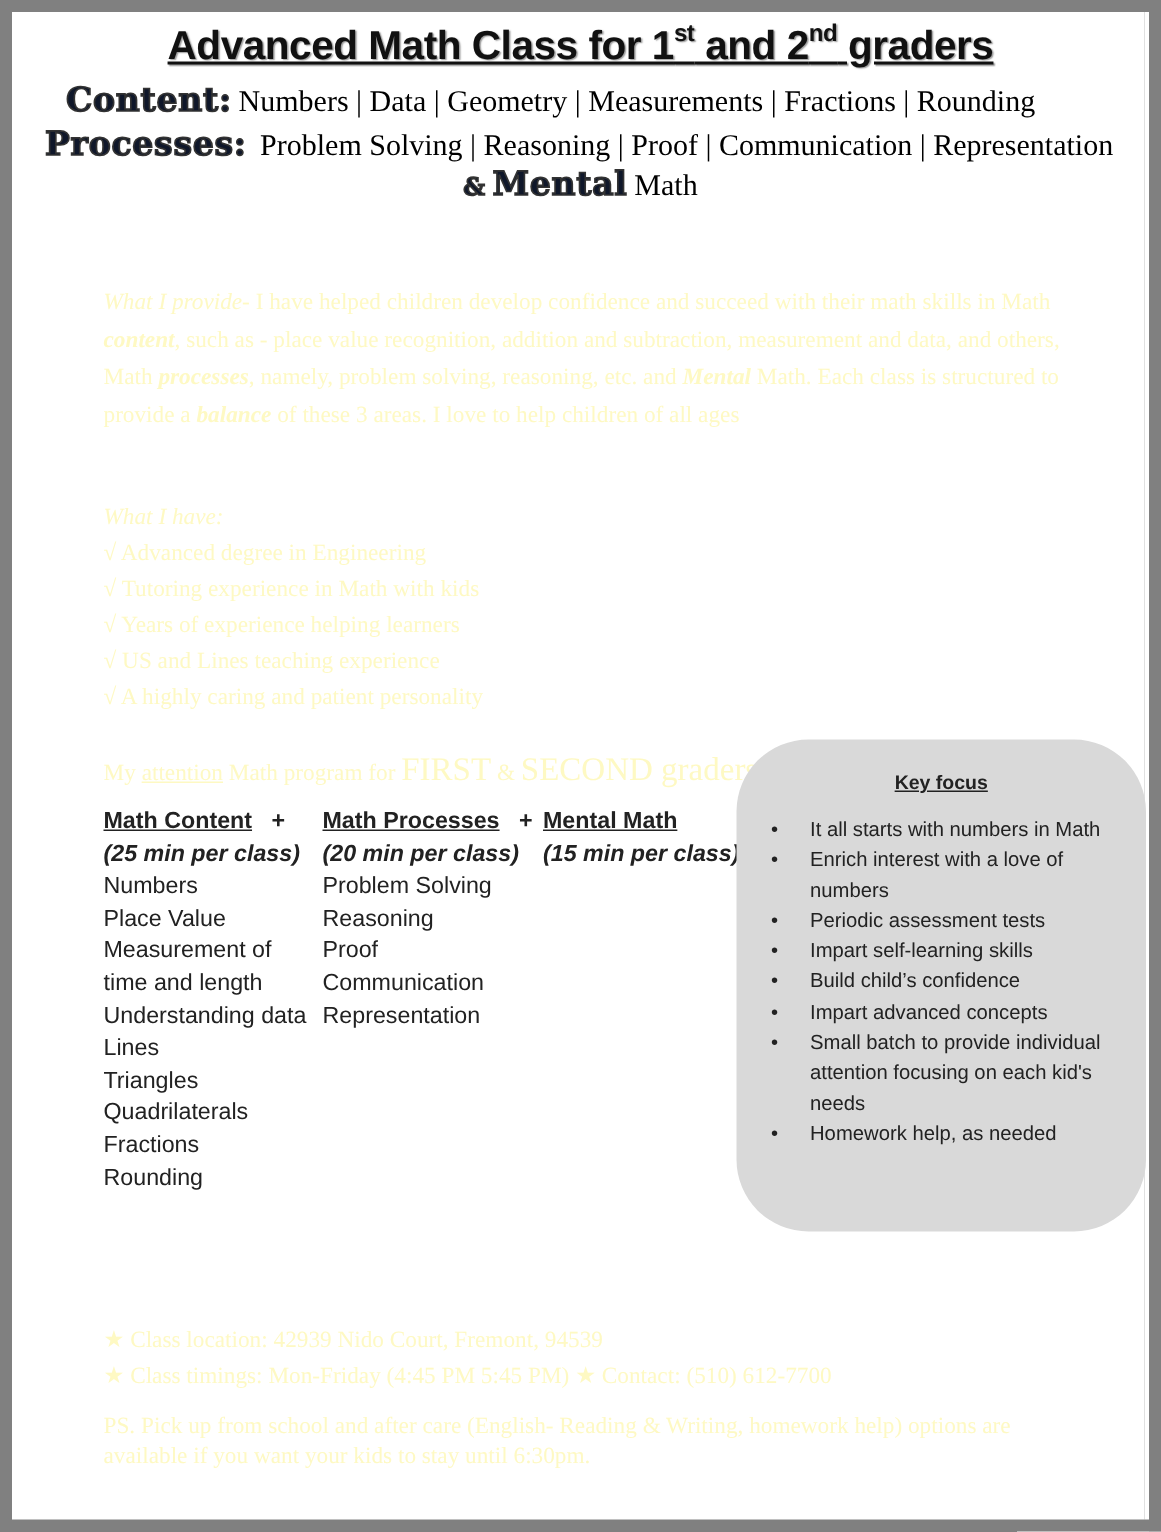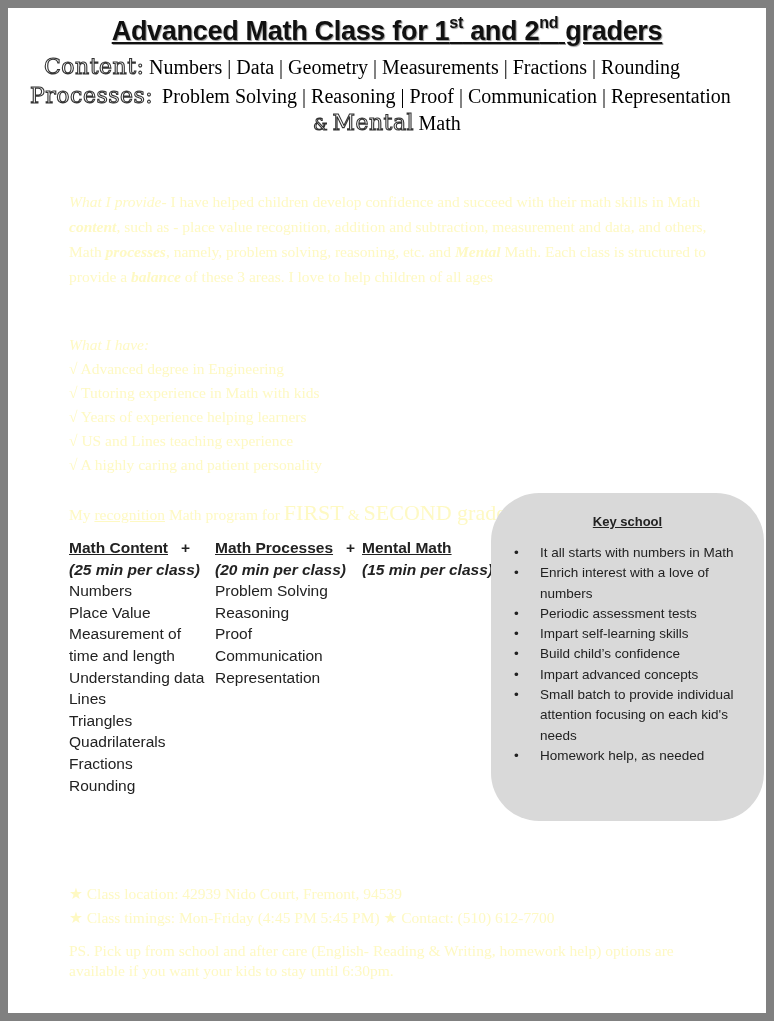--- a/index.html
+++ b/index.html
@@ -5,22 +5,22 @@
   html, body { margin:0; padding:0; }
   body { width:774px; height:1021px; background:#808080; position:relative; overflow:hidden;
          font-family:"Liberation Sans", sans-serif; color:#111; }
   .page { position:absolute; left:8px; top:8px; width:755px; height:1005px; background:#fff; }
   .right-line { position:absolute; left:763px; top:8px; width:3px; height:1005px; background:#fff; }
   .right-gray { position:absolute; left:766px; top:0; width:8px; height:1021px; background:#808080; }
   .title { position:absolute; left:0; width:774px; top:14px; text-align:center;
            font-size:27px; font-weight:bold; text-decoration:underline; letter-spacing:-0.3px;
            font-family:"Liberation Sans", sans-serif; text-shadow:1px 1px 1px #999; }
   .title sup { font-size:16px; vertical-align:12px; text-decoration:none; }
-  .outline { font-family:"DejaVu Serif", serif; color:#ffffff; -webkit-text-stroke:1.1px #333;
-             font-size:22px; font-weight:normal; letter-spacing:0.5px; }
+  .outline { font-family:"DejaVu Serif", serif; color:#0f172a; -webkit-text-stroke:1.1px #333;
+             font-size:22px; font-weight:bold; letter-spacing:0.5px; }
   .serif { font-family:"Liberation Serif", serif; font-size:20px; color:#000; }
   .row1 { position:absolute; left:44px; top:54px; white-space:nowrap; }
   .row2 { position:absolute; left:30px; top:83px; white-space:nowrap; }
   .row3 { position:absolute; left:0; width:774px; top:110px; text-align:center; white-space:nowrap; }
   .row3 .amp { font-size:16px; }
   .body-text { position:absolute; left:69px; width:650px; font-size:15.5px; line-height:25px;
                font-family:Liberation Serif, serif; color:#fef9c3;margin-top:36px; }
   .provide { top:153px; }
   .have { top:297px; line-height:24px; }
   .have .item::before { content:"\221A  "; }
@@ -69,21 +69,21 @@
 
 <div class="body-text have">
   <div><i>What I have:</i></div>
   <div class="item">Advanced degree in Engineering</div>
   <div class="item">Tutoring experience in Math with kids</div>
   <div class="item">Years of experience helping learners</div>
   <div class="item">US and Lines teaching experience</div>
   <div class="item">A highly caring and patient personality</div>
 </div>
 
-<div class="body-text program"><span>My </span><span class="u">recognition</span><span> Math program for </span><span class="big">FIRST</span><span> &amp; </span><span class="big">SECOND</span><span class="big"> graders</span><span> consists of:</span></div>
+<div class="body-text program"><span>My </span><span class="u">attention</span><span> Math program for </span><span class="big">FIRST</span><span> &amp; </span><span class="big">SECOND</span><span class="big"> graders</span><span> consists of:</span></div>
 
 <div class="cols">
   <div class="col" style="left:0">
     <div><span class="hdr">Math Content</span>&nbsp;&nbsp;&nbsp;<span class="plus">+</span></div>
     <div class="dur">(25 min per class)</div>
     <div>Numbers</div>
     <div>Place Value</div>
     <div>Measurement of</div>
     <div>time and length</div>
     <div>Understanding data</div>
@@ -102,21 +102,21 @@
     <div>Communication</div>
     <div>Representation</div>
   </div>
   <div class="col" style="left:293px">
     <div><span class="hdr">Mental Math</span></div>
     <div class="dur">(15 min per class)</div>
   </div>
 </div>
 
 <div class="keybox">
-  <div class="kt">Key school</div>
+  <div class="kt">Key focus</div>
   <ul>
     <li>It all starts with numbers in Math</li>
     <li>Enrich interest with a love of numbers</li>
     <li>Periodic assessment tests</li>
     <li>Impart self-learning skills</li>
     <li>Build child’s confidence</li>
     <li>Impart advanced concepts</li>
     <li>Small batch to provide individual attention focusing on each kid's needs</li>
     <li>Homework help, as needed</li>
   </ul>

